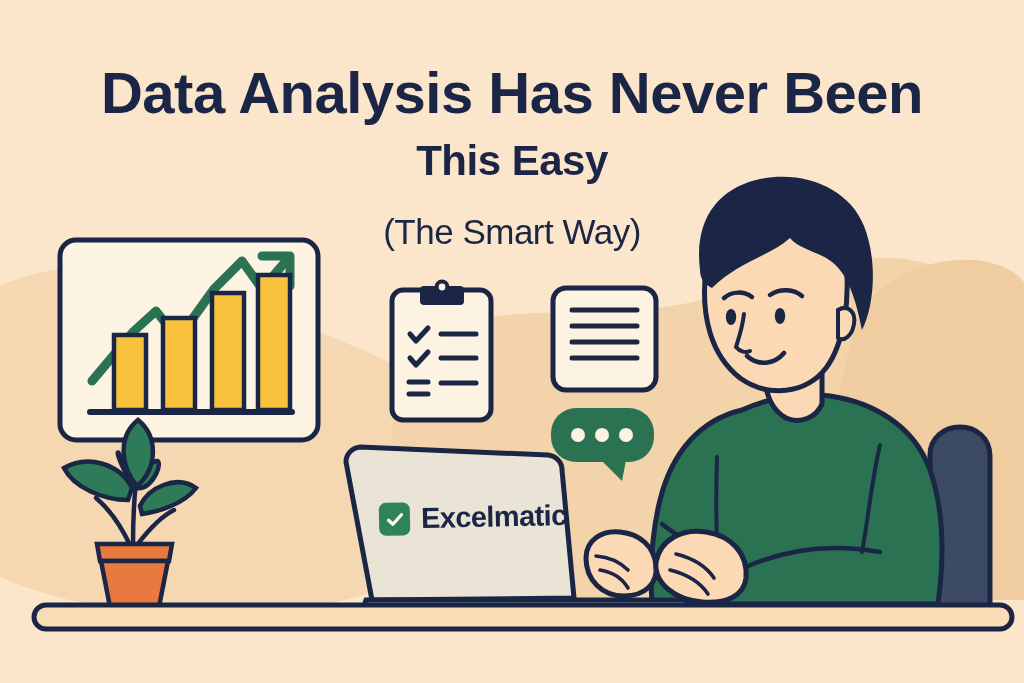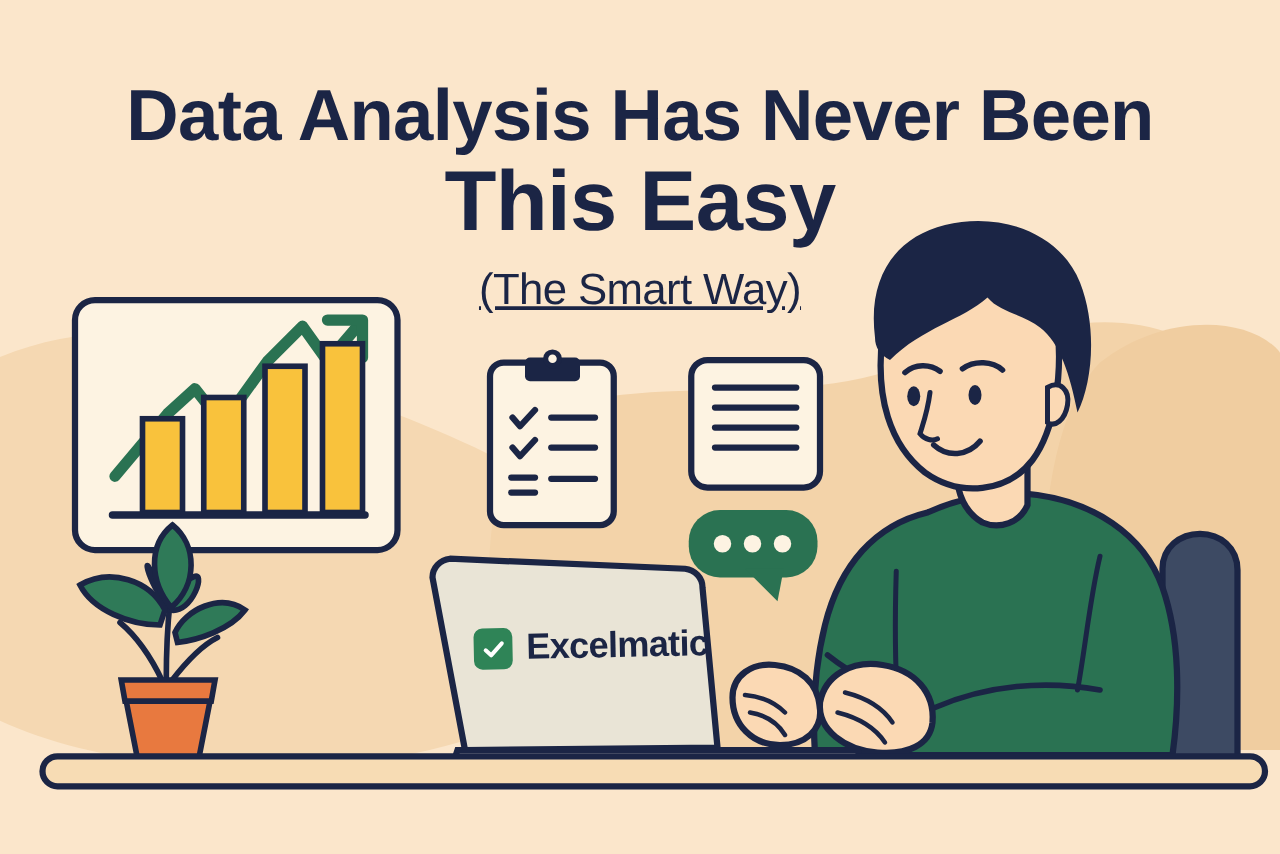--- a/index.html
+++ b/index.html
@@ -16,22 +16,22 @@
     position:absolute;
     left:0; right:0;
     text-align:center;
     color:#1b2545;
     font-weight:bold;
     letter-spacing:-0.5px;
     white-space:nowrap;
     margin-top:12px;
   }
   #title-line1 { top:50px;  font-size:58px; line-height:62px; }
-  #title-line2 { top:118px; font-size:68px; line-height:62px; }
-  #subtitle    { top:200px; font-size:35px; line-height:40px; font-weight:normal;text-decoration:underline; }
+  #title-line2 { top:118px; font-size:42px; line-height:62px; }
+  #subtitle    { top:200px; font-size:35px; line-height:40px; font-weight:normal; }
 
   #brand-wrap {
     position:absolute;
     left:379px; top:501px;
     display:flex; align-items:center; gap:11px;
     transform:rotate(-1.2deg);
   }
   #brand-badge {
     width:31px; height:33px;
     background:#2f8457;

